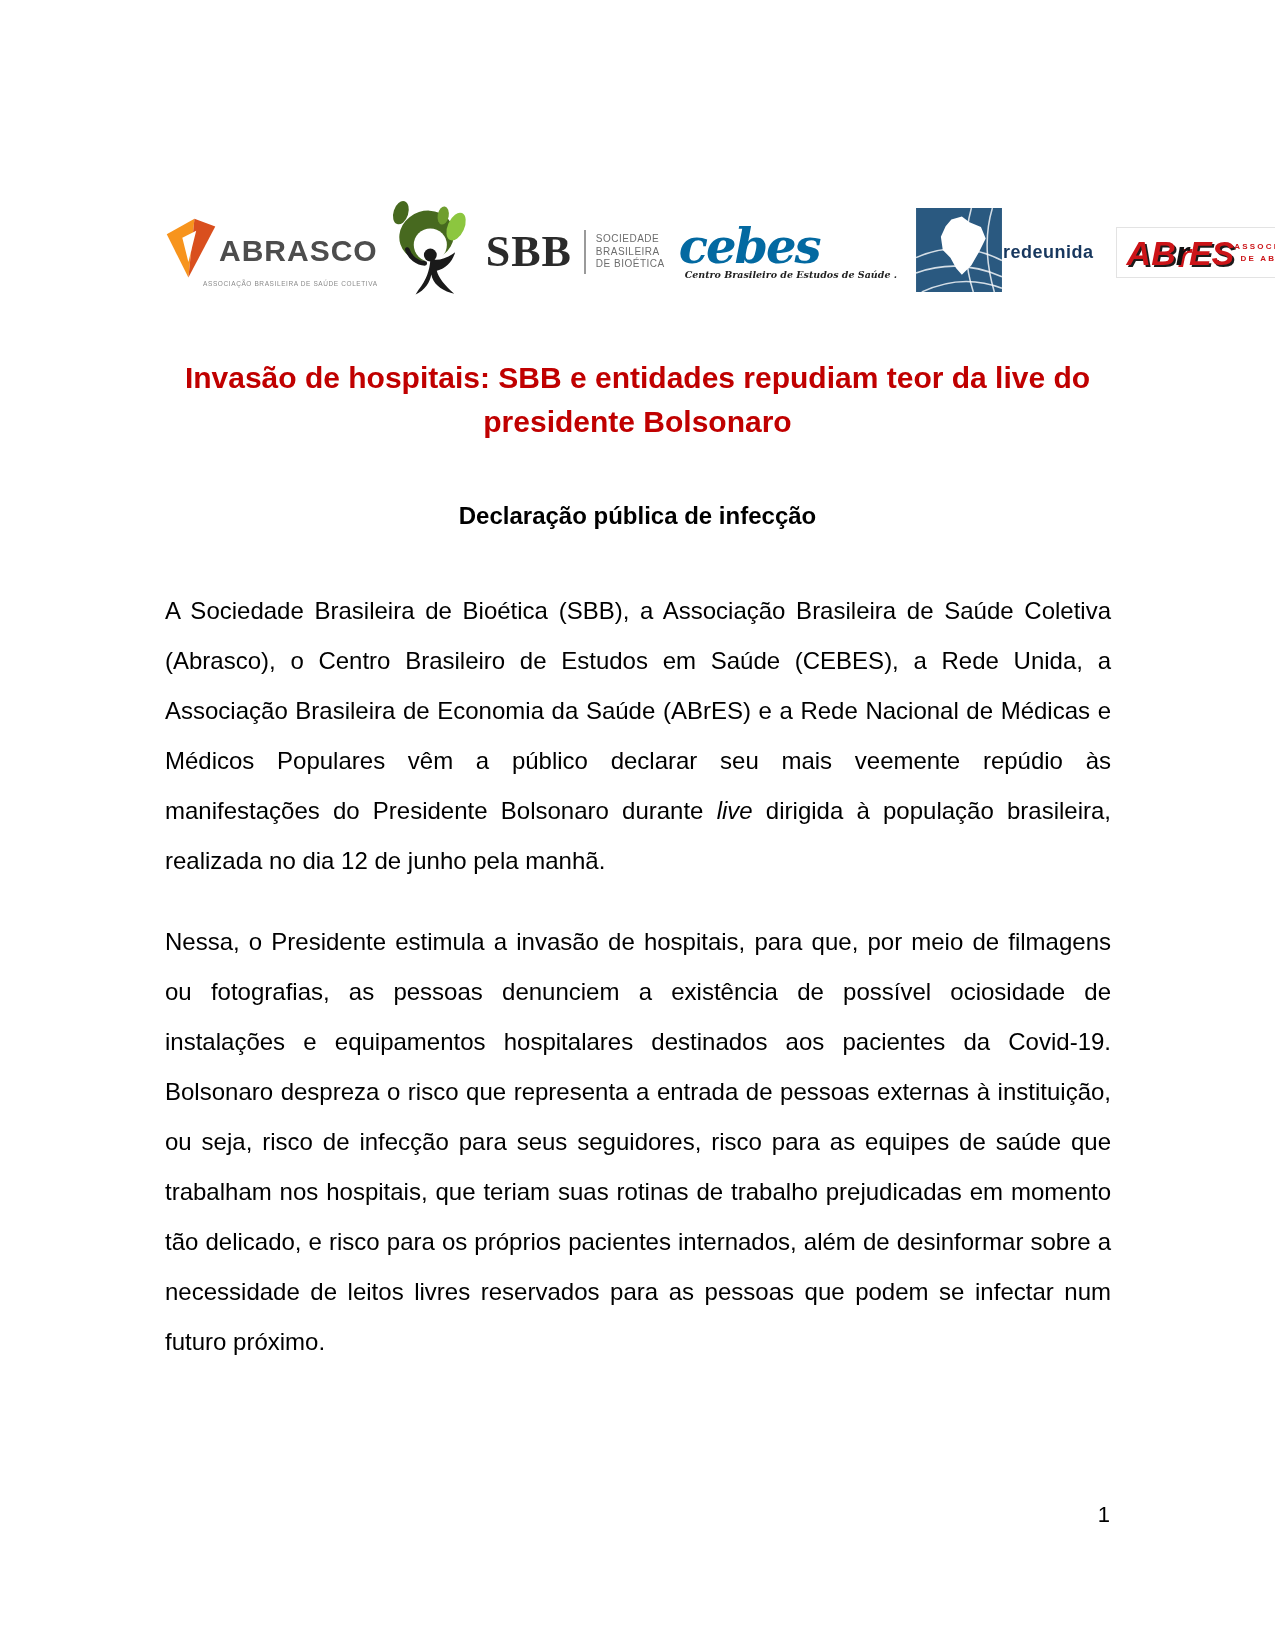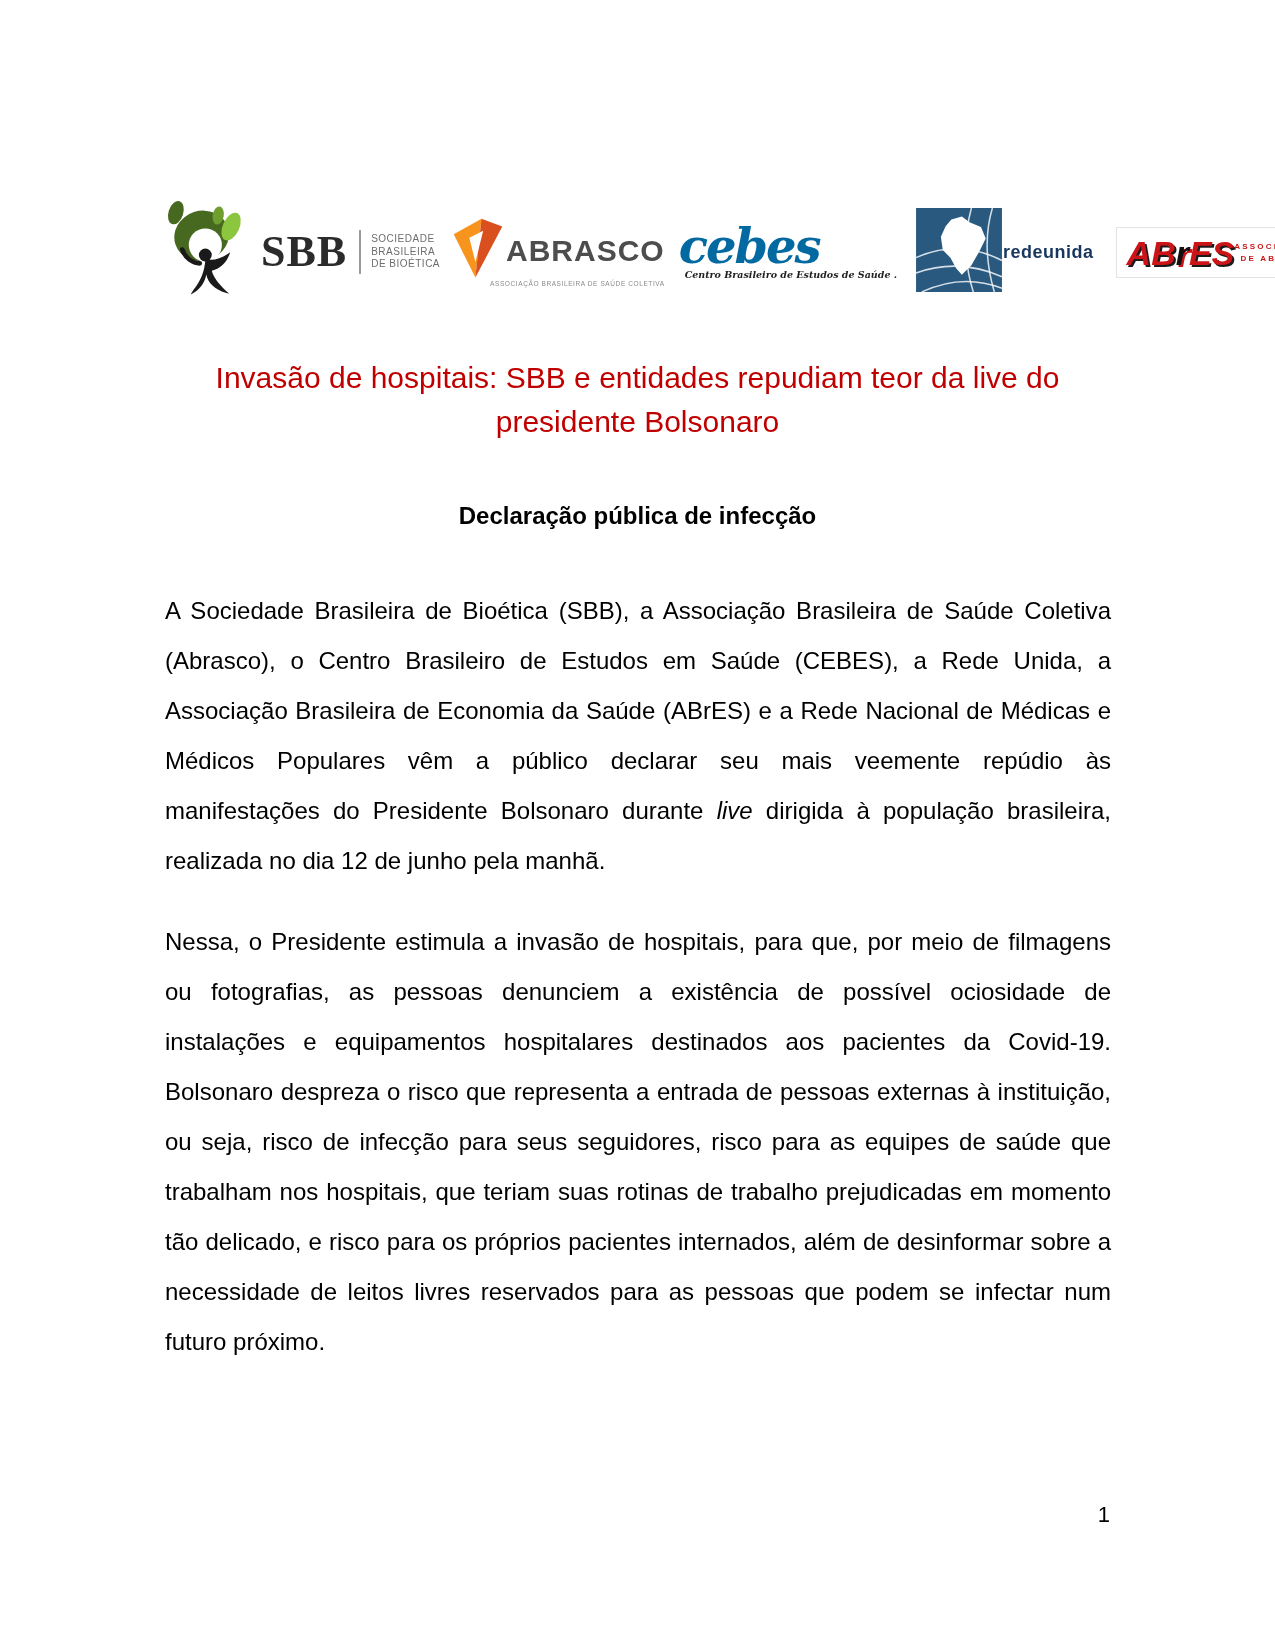--- a/index.html
+++ b/index.html
@@ -149,21 +149,21 @@
   }
 
   
   .doc-title {
     position: absolute;
     left: 165px;
     top: 356px;
     width: 945px;
     text-align: center;
     font-size: 30px;
-    font-weight: 400;
+    font-weight: 700;
     line-height: 44px;
     color: #c00000;
   }
   .doc-title .title-inner { display: inline-block; max-width: 1000px; }
 
   .doc-subtitle {
     position: absolute;
     left: 165px;
     top: 502px;
     width: 945px;
@@ -194,20 +194,34 @@
     font-size: 22px;
     color: #000;
   }
 </style>
 </head>
 <body>
 
 <div class="page">
 
   <div class="logos-row">
+
+    <div class="logo logo-abrasco">
+      <div class="abrasco-top">
+        <span>
+          <svg width="52" height="62" viewBox="0 0 60 70" aria-hidden="true">
+            <polygon points="2,18 34,0 27,68" fill="#f7941d"></polygon>
+            <polygon points="34,0 58,9 27,68" fill="#d94f1e"></polygon>
+            <polygon points="20,22 36,14 27,50" fill="#ffffff"></polygon>
+          </svg>
+        </span>
+        <span class="abrasco-name">ABRASCO</span>
+      </div>
+      <span class="abrasco-subtext">ASSOCIAÇÃO BRASILEIRA DE SAÚDE COLETIVA</span>
+    </div>
 
     <div class="logo logo-sbb">
       <span>
         <svg width="92" height="108" viewBox="0 0 100 115" aria-hidden="true">
           <ellipse cx="14" cy="17" rx="8" ry="13" transform="rotate(18 14 17)" fill="#47691f"></ellipse>
           <ellipse cx="42" cy="42" rx="30" ry="27" transform="rotate(-18 42 42)" fill="#47691f"></ellipse>
           <ellipse cx="74" cy="32" rx="9" ry="16" transform="rotate(24 74 32)" fill="#8cc63f"></ellipse>
           <ellipse cx="60" cy="20" rx="6" ry="10" transform="rotate(10 60 20)" fill="#6f9e2f"></ellipse>
           <circle cx="46" cy="52" r="18" fill="#ffffff"></circle>
           <circle cx="46" cy="63" r="7" fill="#1a1a1a"></circle>
@@ -217,34 +231,20 @@
       </span>
       <span class="sbb-abbr">SBB</span>
       <span class="sbb-divider"></span>
       <span class="sbb-subtext">
         <span>SOCIEDADE</span><br>
         <span>BRASILEIRA</span><br>
         <span>DE BIOÉTICA</span>
       </span>
     </div>
 
-    <div class="logo logo-abrasco">
-      <div class="abrasco-top">
-        <span>
-          <svg width="52" height="62" viewBox="0 0 60 70" aria-hidden="true">
-            <polygon points="2,18 34,0 27,68" fill="#f7941d"></polygon>
-            <polygon points="34,0 58,9 27,68" fill="#d94f1e"></polygon>
-            <polygon points="20,22 36,14 27,50" fill="#ffffff"></polygon>
-          </svg>
-        </span>
-        <span class="abrasco-name">ABRASCO</span>
-      </div>
-      <span class="abrasco-subtext">ASSOCIAÇÃO BRASILEIRA DE SAÚDE COLETIVA</span>
-    </div>
-
     <div class="logo logo-cebes">
       <span class="cebes-name">cebes</span>
       <span class="cebes-subtext">Centro Brasileiro de Estudos de Saúde .</span>
     </div>
 
     <div class="logo logo-redeunida">
       <span>
         <svg width="88" height="84" viewBox="0 0 90 88" aria-hidden="true">
           <rect x="0" y="0" width="90" height="88" fill="#2a5980"></rect>
           <path d="M0 52 Q45 32 90 55" stroke="rgba(255,255,255,.8)" stroke-width="1.6" fill="none"></path>

